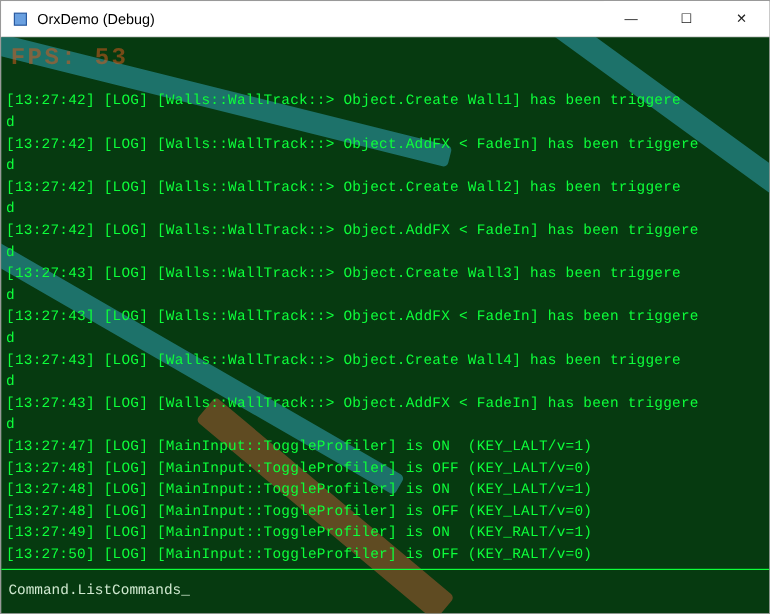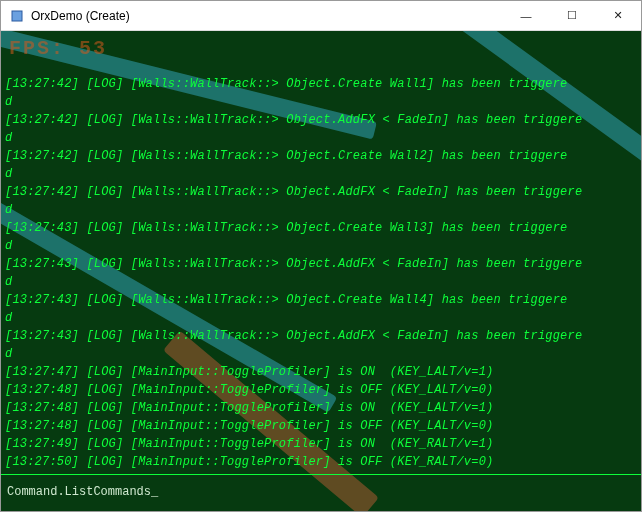--- a/index.html
+++ b/index.html
@@ -9,36 +9,36 @@
   .titlebar-icon { width: 16px; height: 16px; margin-right: 6px; display: inline-flex; align-items: center; justify-content: center; }
   .titlebar-title { font-size: 12px; color: #000; flex: 1; }
   .win-controls { display: flex; height: 100%; }
   .win-btn { width: 46px; height: 100%; display: flex; align-items: center; justify-content: center; font-size: 11px; font-family: "Segoe UI Symbol", sans-serif; color: #222; background: #fff; }
   .client { flex: 1; position: relative; background: #063a10; overflow: hidden; }
   .streaks { position: absolute; inset: 0; pointer-events: none; }
   .streak { position: absolute; background: rgba(50,160,180,0.55); transform-origin: center; border-radius: 4px; }
   .fps { position: absolute; top: 6px; left: 8px; font-family: "Courier New", monospace; font-size: 20px; font-weight: bold; letter-spacing: 2px; color: rgba(210,90,30,0.55); }
   .console { position: absolute; inset: 0; display: flex; flex-direction: column; font-family: "Courier New", monospace; font-size: 12px; line-height: 18px; color: #0dff3a; }
   .log-area { flex: 1; padding: 44px 4px 4px 4px; white-space: pre; overflow: hidden; }
-  .log-line { letter-spacing: 0.2px; font-style: italic; }
+  .log-line { letter-spacing: 0.2px; }
   .input-area { border-top: 1px solid #0dff3a; padding: 8px 6px 10px 6px; display: flex; align-items: center; }
   .input-box { background: transparent; border: none; outline: none; color: #cfe8cf; font-family: "Courier New", monospace; font-size: 13px; width: 100%; }
   .cursor { color: #cfe8cf; }
 </style>
 </head>
 <body>
 
 <div class="window">
   <div class="titlebar">
     <span class="titlebar-icon">
       <svg width="14" height="14" viewBox="0 0 14 14">
           <rect x="2" y="2" width="10" height="10" fill="#6aa0e0" stroke="#2a5aa0"></rect>
         </svg>
     </span>
-    <span class="titlebar-title">OrxDemo (Create)</span>
+    <span class="titlebar-title">OrxDemo (Debug)</span>
     <div class="win-controls">
       <div class="win-btn">—</div>
       <div class="win-btn">☐</div>
       <div class="win-btn close">✕</div>
     </div>
   </div>
 
   <div class="client">
 
     <div class="streaks">

